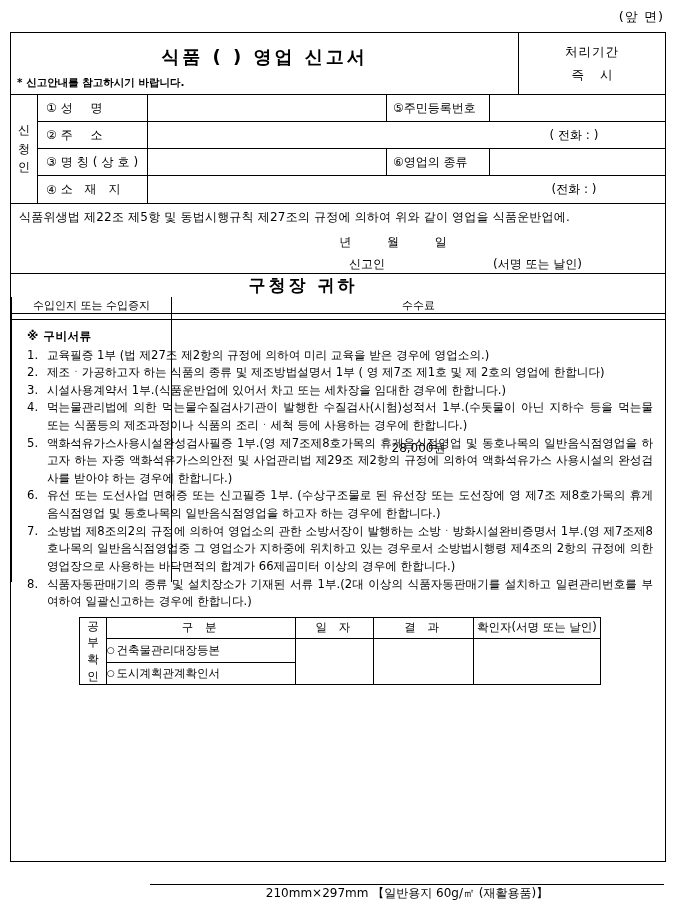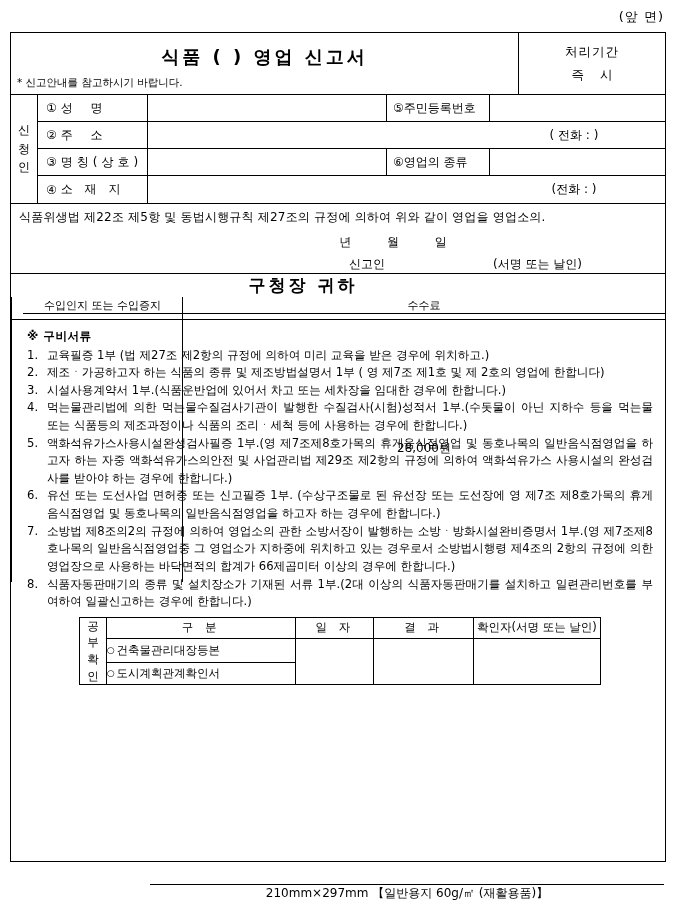--- a/index.html
+++ b/index.html
@@ -70,20 +70,21 @@
     letter-spacing: 3px;
     white-space: nowrap;
   }
   .title-sub {
     position: absolute;
     left: 6px;
     bottom: 4px;
     font-size: 10.5px;
     letter-spacing: 0px;
     white-space: nowrap;
+    font-weight: bold;
   }
   .title-right {
     flex: 0 0 147px;
     border-left: 1px solid #000;
     box-sizing: border-box;
     display: flex;
     flex-direction: column;
     align-items: center;
     justify-content: center;
     gap: 6px;
@@ -207,21 +208,20 @@
     font-weight: bold;
     letter-spacing: 3px;
     box-sizing: border-box;
     padding-right: 70px;
   }
   .fee-cols {
     flex: 0 0 285px;
     display: flex;
     border-left: 1px solid #000;
     box-sizing: border-box;
-    padding-left: 11px;
   }
   .fee-col {
     box-sizing: border-box;
     display: flex;
     flex-direction: column;
   }
   .fee-col.stamp { flex: 0 0 160px; border-right: 1px solid #000; }
   .fee-col.amount { flex: 1 1 auto; }
   .fee-head {
     height: 17px;
@@ -391,21 +391,21 @@
           </div>
           <div class="tel-cell">
             <span class="tel-inner">(전화 :                        )</span>
           </div>
         </div>
 
       </div>
     </div>
 
     <div class="declaration">
-      <div class="decl-text">식품위생법 제22조 제5항 및 동법시행규칙 제27조의 규정에 의하여 위와 같이 영업을 영업소의.</div>
+      <div class="decl-text">식품위생법 제22조 제5항 및 동법시행규칙 제27조의 규정에 의하여 위와 같이 영업을 식품운반업에.</div>
       <div class="decl-date">
         <span>년</span>
         <span>월</span>
         <span>일</span>
       </div>
       <div class="decl-sign">
         <span class="who">신고인</span>
         <span class="seal">(서명 또는 날인)</span>
       </div>
     </div>
@@ -422,21 +422,21 @@
           <div class="fee-body">28,000원</div>
         </div>
       </div>
     </div>
 
     <div class="docs">
       <div class="docs-title">※ 구비서류</div>
 
       <div class="doc-item">
         <div class="doc-no">1.</div>
-        <div class="doc-body">교육필증 1부 (법 제27조 제2항의 규정에 의하여 미리 교육을 받은 경우에 위치하고.)</div>
+        <div class="doc-body">교육필증 1부 (법 제27조 제2항의 규정에 의하여 미리 교육을 받은 경우에 영업소의.)</div>
       </div>
       <div class="doc-item">
         <div class="doc-no">2.</div>
         <div class="doc-body">제조ㆍ가공하고자 하는 식품의 종류 및 제조방법설명서 1부 ( 영 제7조 제1호 및 제 2호의 영업에 한합니다)</div>
       </div>
       <div class="doc-item">
         <div class="doc-no">3.</div>
         <div class="doc-body">시설사용계약서 1부.(식품운반업에 있어서 차고 또는 세차장을 임대한 경우에 한합니다.)</div>
       </div>
       <div class="doc-item">

